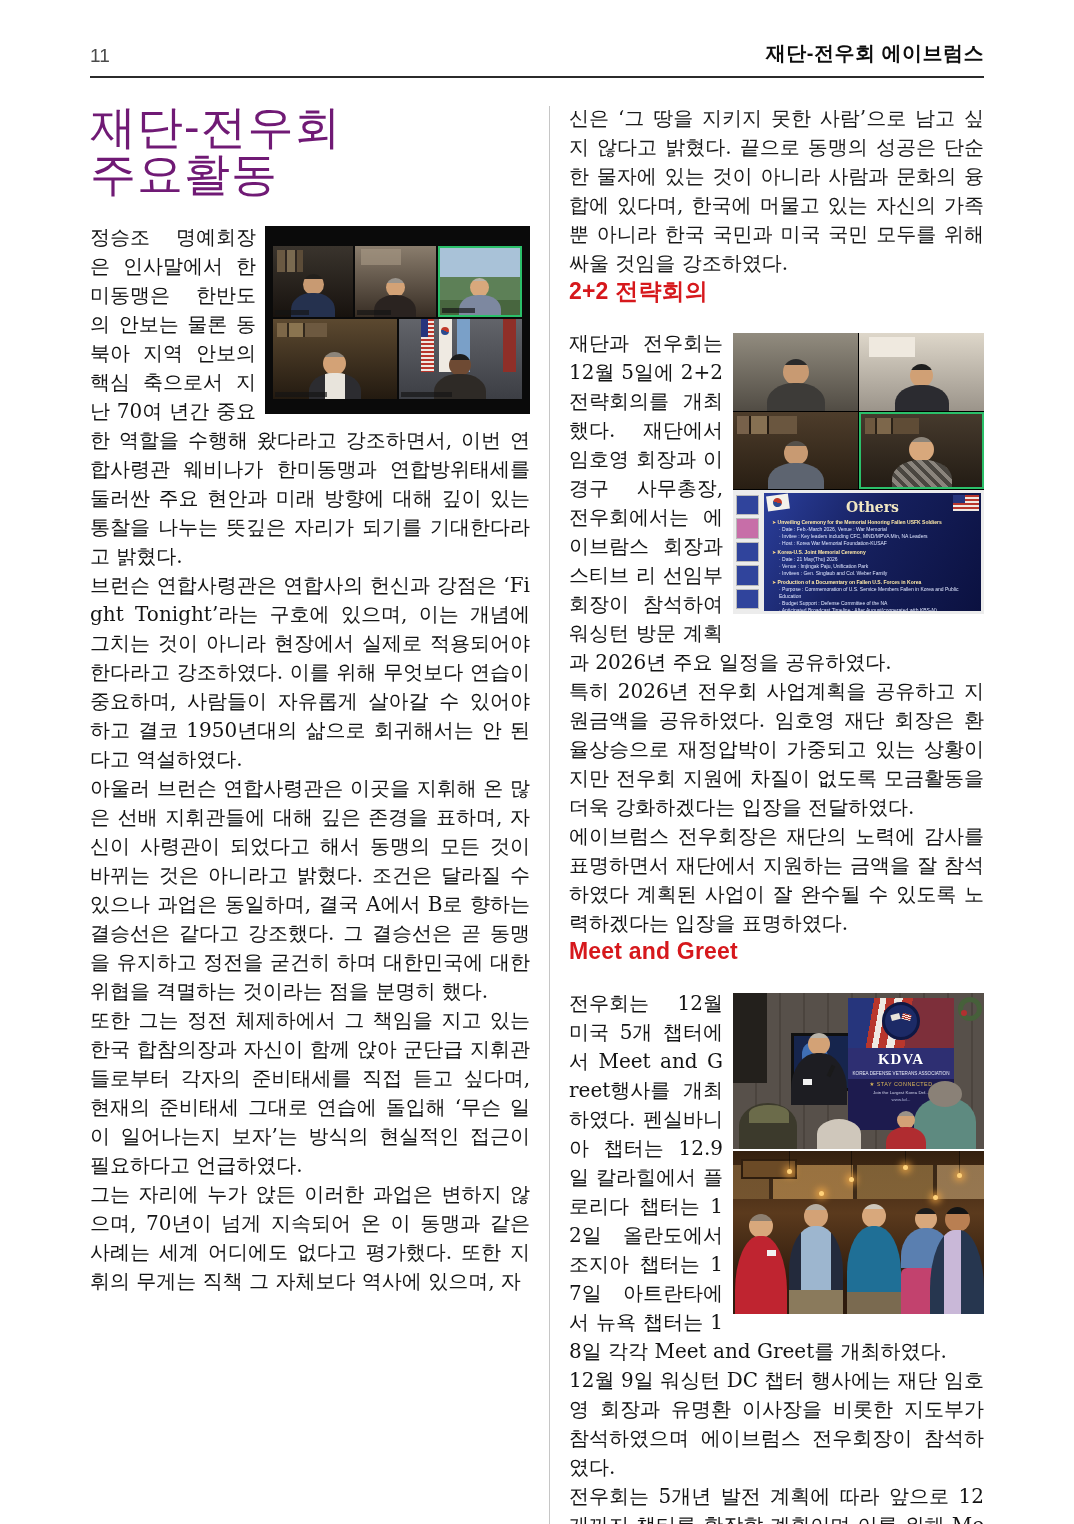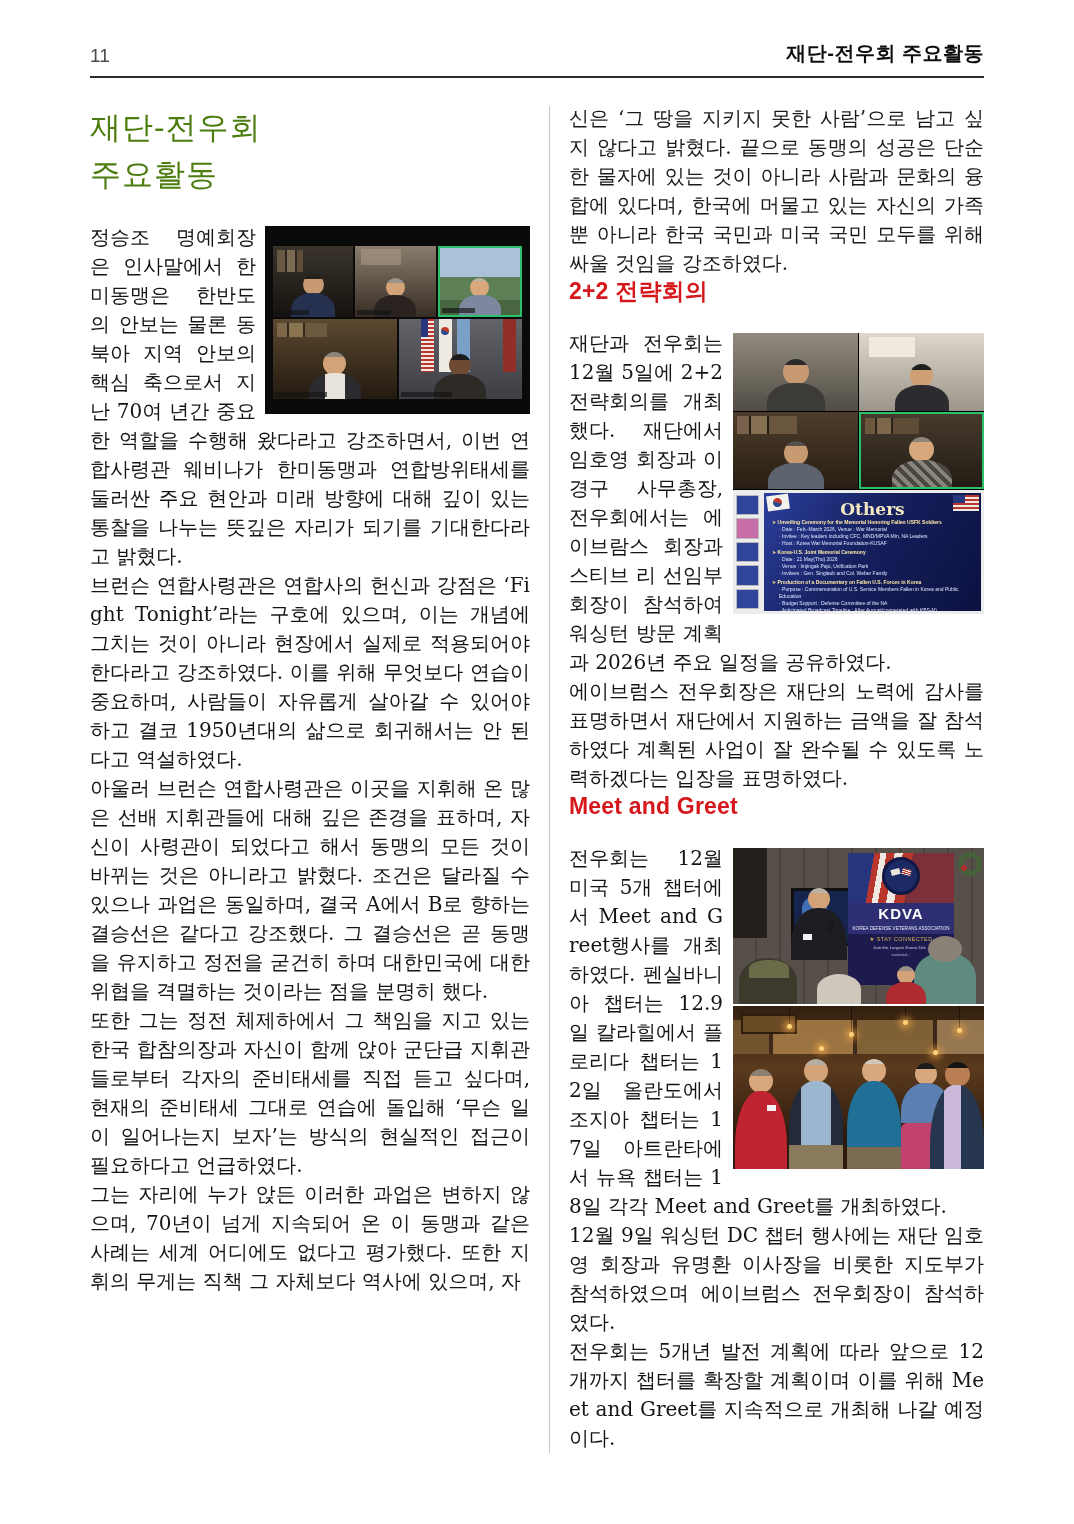--- a/index.html
+++ b/index.html
@@ -10,21 +10,21 @@
         padding:40px 0 9px;border-bottom:2px solid #2b2b2b;
         font-family:"Liberation Sans","DejaVu Sans",sans-serif;}
   .page-number{font-size:19px;color:#4a4a4a;}
   .header-title{font-size:20px;font-weight:bold;color:#0e0e0e;letter-spacing:.5px;}
 
   .columns{display:flex;margin-top:26px;}
   .col-left{width:440px;flex:0 0 440px;}
   .col-divider{width:1px;background:#c6c6c6;margin:2px 19px 0;}
   .col-right{flex:1;min-width:0;}
 
-  .doc-title{margin:0;font-size:31px;line-height:47px;font-weight:500;letter-spacing:1px;color:#4d7c0f;}
+  .doc-title{margin:0;font-size:46px;line-height:47px;font-weight:500;letter-spacing:1px;color:#701a75;}
   h2.sec{margin:0;font-family:"Liberation Sans","DejaVu Sans",sans-serif;
          font-size:23px;line-height:26px;font-weight:bold;color:#d6181c;letter-spacing:.2px;}
   .sec-cfc{margin-top:110px;}
   .sec-22{margin-top:40px;}
   .sec-mg{margin-top:56px;}
 
   .flow{margin-top:25px;}
   .flow p{margin:0;font-size:20px;line-height:29px;text-align:justify;
           word-break:break-all;color:#141414;}
   .cont p{margin:0;font-size:20px;line-height:29px;text-align:justify;word-break:break-all;}
@@ -74,21 +74,21 @@
   .s4{background:linear-gradient(#463a2d,#231c14);border:2px solid #2bc06a;box-sizing:border-box;}
   .s4::before{content:"";position:absolute;left:4px;top:4px;width:54px;height:16px;
       background:linear-gradient(90deg,#6d583f 0 10px,#2a2117 10px 12px,#7d674b 12px 26px,#2a2117 26px 28px,#5f4c36 28px);}
   .st-slide{position:absolute;left:0;right:0;top:157px;bottom:0;background:#ececec;}
   .thumbs{position:absolute;left:3px;top:5px;bottom:5px;width:23px;display:flex;flex-direction:column;gap:3px;}
   .thumb{flex:1;border:1px solid #bbb;background:#30449c;}
   .thumb.alt{background:#c76ea8;}
   .slide-main{position:absolute;left:31px;right:3px;top:3px;bottom:3px;
       background:linear-gradient(120deg,#2b3f9d 0%,#16205e 45%,#0b1140 100%);overflow:hidden;}
   .slide-title{margin-top:6px;text-align:center;font-family:"DejaVu Serif",serif;
-      font-size:17px;font-weight:bold;color:#f1e7c2;}
+      font-size:14px;font-weight:bold;color:#f1e7c2;}
   .s-kr{position:absolute;left:3px;top:2px;width:22px;height:15px;background:#f4f2ec;transform:rotate(-8deg);}
   .s-kr::before{content:"";position:absolute;left:6px;top:3px;width:9px;height:9px;border-radius:50%;
       background:linear-gradient(25deg,#2a4a8f 50%,#c0392b 50%);}
   .s-us{position:absolute;right:2px;top:2px;width:26px;height:16px;
       background:repeating-linear-gradient(#b8362c 0 2px,#efe9e2 2px 4px);}
   .s-us::before{content:"";position:absolute;left:0;top:0;width:45%;height:50%;background:#26357c;}
   .bullets{position:absolute;left:8px;right:4px;top:26px;
       font-family:"Liberation Sans","DejaVu Sans",sans-serif;font-size:5px;line-height:6.9px;}
   .sl-h{color:#ffe9a8;font-weight:bold;}
   .sl-h::before{content:"➤ ";color:#ffd98a;}
@@ -107,21 +107,21 @@
       background:#3f6fb5;border-radius:40% 55% 45% 50%;}
   .banner{position:absolute;right:30px;top:5px;width:106px;height:132px;background:#1d1b4e;}
   .b-flag{position:relative;height:50px;
       background:linear-gradient(100deg,#26357c 0 26px,#b8362c 26px 32px,#efe9e2 32px 38px,#b8362c 38px 46px,#efe9e2 46px 54px,#b8362c 54px 64px,#7d2f3a 64px);}
   .b-logo{position:absolute;left:50%;top:4px;transform:translateX(-50%);width:38px;height:38px;border-radius:50%;
       background:#1c2a66;border:3px solid #0f1844;box-sizing:border-box;}
   .b-logo::before{content:"";position:absolute;left:6px;top:9px;width:9px;height:6px;background:#e8e4da;transform:rotate(-15deg);}
   .b-logo::after{content:"";position:absolute;right:6px;top:9px;width:9px;height:6px;
       background:repeating-linear-gradient(#b8362c 0 1px,#efe9e2 1px 2px);transform:rotate(15deg);}
   .b-kdva{height:22px;background:#2e2f72;color:#fff;text-align:center;
-      font-family:Liberation Sans, sans-serif;font-weight:bold;font-size:15px;line-height:22px;letter-spacing:1px;}
+      font-family:Liberation Serif, serif;font-weight:bold;font-size:15px;line-height:22px;letter-spacing:1px;}
   .b-assoc{background:#2e2f72;color:#e8eaf5;text-align:center;
       font-family:"Liberation Sans",sans-serif;font-size:4.6px;line-height:7px;padding-bottom:2px;}
   .b-stay{background:#1d1b4e;color:#d9b65a;text-align:center;
       font-family:"Liberation Sans",sans-serif;font-size:5.4px;line-height:10px;letter-spacing:.5px;}
   .b-join{color:#cfd2e8;text-align:center;font-family:"Liberation Sans",sans-serif;font-size:4.4px;line-height:7px;}
   .b-url{color:#aeb3d6;text-align:center;font-family:"Liberation Sans",sans-serif;font-size:4.4px;line-height:7px;}
   .wreath{position:absolute;right:2px;top:4px;width:24px;height:24px;border-radius:50%;
       border:5px solid #46603a;box-sizing:border-box;}
   .wreath::before{content:"";position:absolute;left:-2px;top:8px;width:6px;height:6px;border-radius:50%;background:#b03030;}
   .mic{position:absolute;left:96px;top:72px;width:4px;height:12px;background:#1a1a1a;transform:rotate(25deg);}
@@ -143,21 +143,21 @@
   .fg-teal{position:absolute;right:8px;bottom:0;width:62px;height:52px;border-radius:48% 48% 0 0;background:#5e8a80;}
   .fg-teal::before{content:"";position:absolute;left:14px;top:-16px;width:34px;height:26px;border-radius:50%;background:#8a8177;}
 </style>
 </head>
 <body>
 
 <div class="page">
 
   <header class="page-header">
     <span class="page-number">11</span>
-    <span class="header-title">재단-전우회 주요활동</span>
+    <span class="header-title">재단-전우회 에이브럼스</span>
   </header>
 
   <div class="columns">
 
     <div class="col-left">
       <h1 class="doc-title">
         <span>재단-전우회</span><br>
         <span>주요활동</span>
       </h1>
 
@@ -290,20 +290,21 @@
                   <div class="sl-s">Purpose : Commemoration of U.S. Service Members Fallen in Korea and Public Education</div>
                   <div class="sl-s">Budget Support : Defense Committee of the NA</div>
                   <div class="sl-s">Anticipated Broadcast Timeline : After August(cooperated with KBS-N)</div>
                 </div>
               </div>
             </div>
           </div>
         </div>
 
         <p>재단과 전우회는 12월 5일에 2+2 전략회의를 개최했다. 재단에서 임호영 회장과 이경구 사무총장, 전우회에서는 에이브람스 회장과 스티브 리 선임부회장이 참석하여 워싱턴 방문 계획과 2026년 주요 일정을 공유하였다.</p>
+        <p>특히 2026년 전우회 사업계획을 공유하고 지원금액을 공유하였다. 임호영 재단 회장은 환율상승으로 재정압박이 가중되고 있는 상황이지만 전우회 지원에 차질이 없도록 모금활동을 더욱 강화하겠다는 입장을 전달하였다.</p>
         <p>에이브럼스 전우회장은 재단의 노력에 감사를 표명하면서 재단에서 지원하는 금액을 잘 참석하였다 계획된 사업이 잘 완수될 수 있도록 노력하겠다는 입장을 표명하였다.</p>
       </div>
 
       <h2 class="sec sec-mg">Meet and Greet</h2>
 
       <div class="flow">
 
         <div class="pm">
 
           <div class="mg1">

